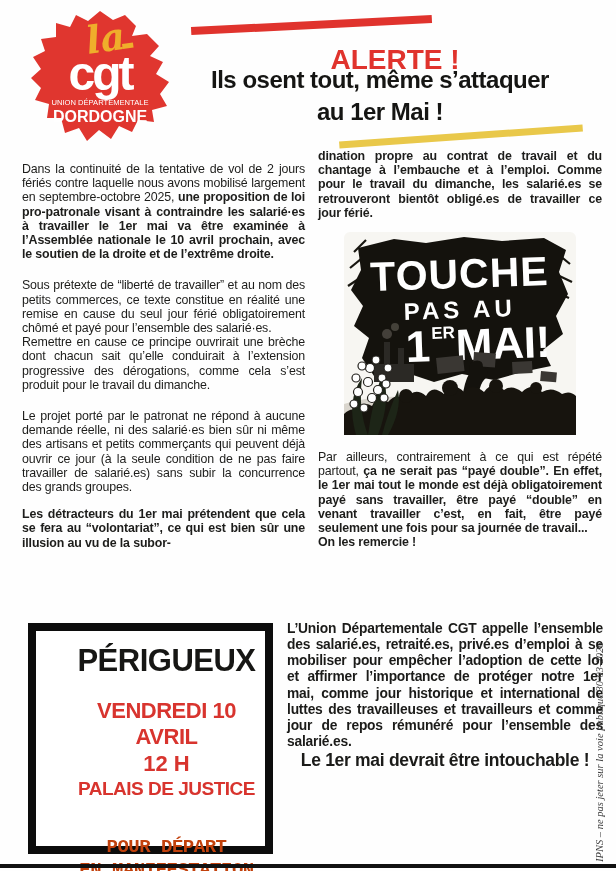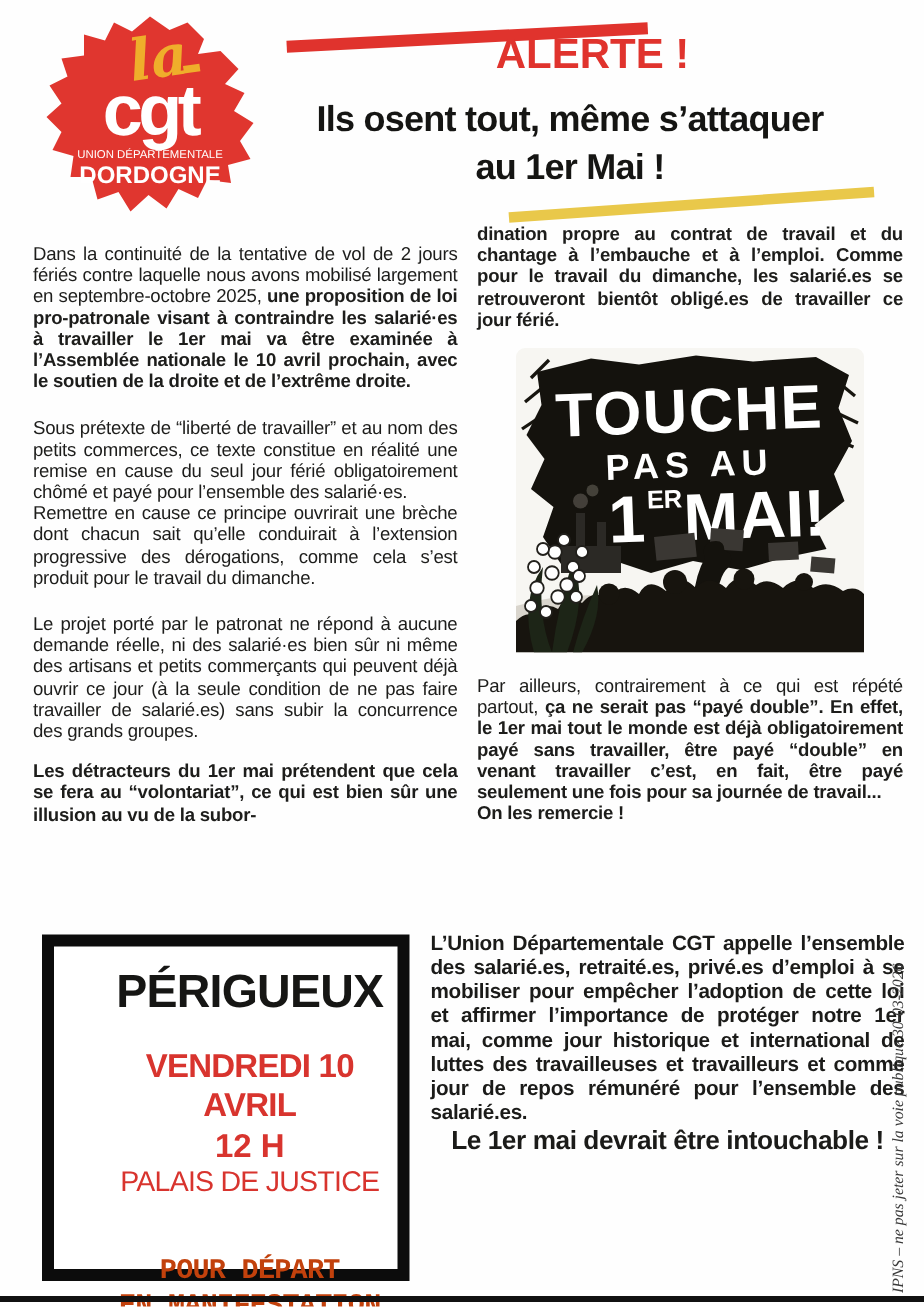--- a/index.html
+++ b/index.html
@@ -17,21 +17,21 @@
   .logo{position:absolute;left:26px;top:8px;width:150px;height:140px;}
   .stripe-red{
     position:absolute;left:191px;top:21px;width:241px;height:8px;
     background:#e0332d;transform:rotate(-2.9deg);
   }
   .stripe-yellow{
     position:absolute;left:339px;top:133px;width:244px;height:7px;
     background:#e9c84a;transform:rotate(-4deg);
   }
   .alerte{
-    position:absolute;left:180px;top:20px;width:430px;
+    position:absolute;left:180px;top:44px;width:430px;
     text-align:center;font-size:28px;font-weight:bold;
     color:#e0332d;letter-spacing:0px;
   }
   .headline{
     position:absolute;left:150px;top:64px;width:460px;
     text-align:center;font-size:24px;font-weight:bold;
     line-height:32px;letter-spacing:-0.5px;color:#151513;
   }
 
   
@@ -48,21 +48,21 @@
   
   .event-box{
     position:absolute;left:28px;top:623px;width:245px;height:231px;
     box-sizing:border-box;border:8px solid #0c0c0c;background:#ffffff;
     text-align:center;
     padding-left:32px;
   }
   .event-city{font-size:31px;font-weight:bold;color:#161614;margin-top:12px;letter-spacing:-0.5px;}
   .event-date{font-size:22px;font-weight:bold;color:#d8342e;margin-top:19px;letter-spacing:-0.5px;}
   .event-time{font-size:22px;font-weight:bold;color:#d8342e;margin-top:1px;}
-  .event-place{font-size:19px;font-weight:normal;color:#d8342e;margin-top:1px;letter-spacing:-0.5px;}
+  .event-place{font-size:19px;font-weight:bold;color:#d8342e;margin-top:1px;letter-spacing:-0.5px;}
   .event-details{font-size:19px;font-weight:bold;color:#c2410c;margin-top:36px;line-height:1.22;letter-spacing:-0.5px;font-family:Liberation Mono, monospace;}
 
   .cta{
     position:absolute;left:287px;top:621px;width:316px;
     font-weight:bold;font-size:13.8px;line-height:1.17;
     text-align:justify;letter-spacing:-0.2px;color:#1b1b19;
   }
   .cta-final{font-size:17.5px;line-height:1.12;letter-spacing:-0.3px;margin-top:1px;text-align:center;}
 
   .bottom-rule{position:absolute;left:0;top:864px;width:616px;height:4px;background:#111;}

